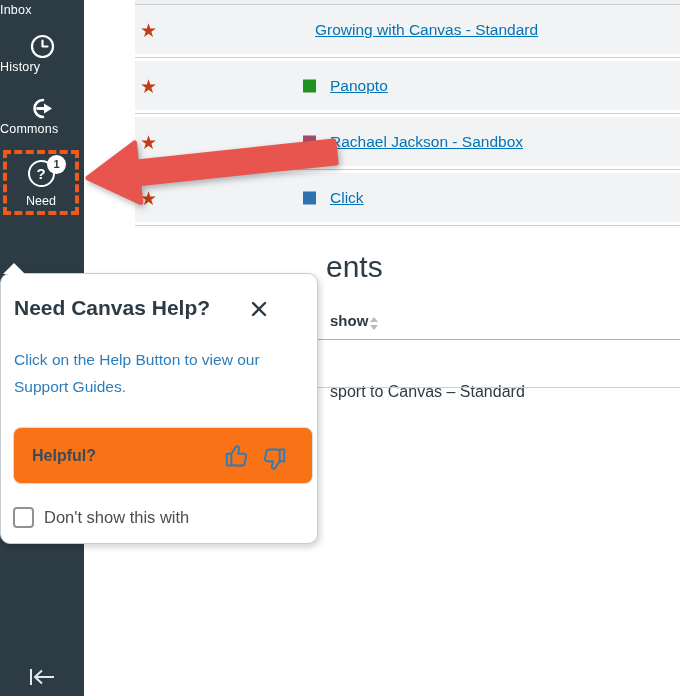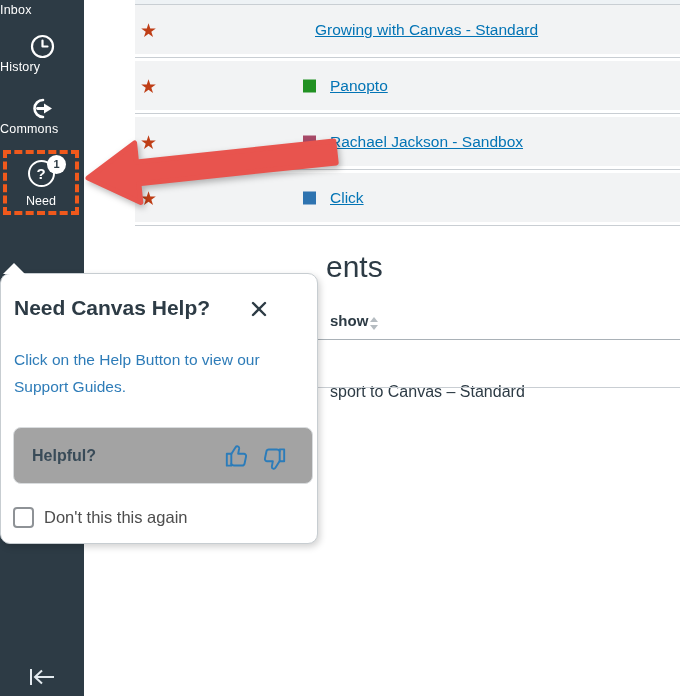--- a/index.html
+++ b/index.html
@@ -71,21 +71,21 @@
   .popup-caret {
     position:absolute; left:2px; top:-11px; width:0; height:0;
     border-left:11px solid transparent; border-right:11px solid transparent;
     border-bottom:11px solid #fff;
   }
   .popup-title { position:absolute; left:13px; top:22px; font-size:21px; font-weight:bold; color:#2D3B45; }
   .popup-close { position:absolute; left:246px; top:24px; width:24px; height:24px; background:none; border:none; cursor:pointer; }
   .popup-body { position:absolute; left:13px; top:72px; width:282px; font-size:15.5px; line-height:27px; color:#2E7CB8; }
   .helpful-box {
     position:absolute; left:12px; top:153px; width:300px; height:57px;
-    background:#a3a3a3; border:1px solid #d9dcde; border-radius:8px;
+    background:#f97316; border:1px solid #d9dcde; border-radius:8px;
   }
   .helpful-label { position:absolute; left:18px; top:50%; transform:translateY(-50%); font-size:16px; font-weight:bold; color:#394B58; }
   .thumb-up-btn { position:absolute; left:210px; top:14px; background:none; border:none; cursor:pointer; }
   .thumb-down-btn { position:absolute; left:246px; top:18px; background:none; border:none; cursor:pointer; }
   .checkbox-row { position:absolute; left:12px; top:233px; display:flex; align-items:center; }
   .checkbox {
     width:21px; height:21px; border:2px solid #8e9296; border-radius:4px; background:#fff; cursor:pointer;
   }
   .checkbox-label { margin-left:10px; font-size:16.5px; color:#4d4d4d; }
 </style>
@@ -203,15 +203,15 @@
         <g transform="rotate(180 12 12)">
           <path d="M2.5 10.5 h4 v10.5 h-4 z"></path>
           <path d="M6.5 19.5 c0.6 0.9 1.4 1.4 2.4 1.4 h7.2 c1.1 0 2 -0.75 2.2 -1.8 l1.3 -6.2 c0.3 -1.3 -0.7 -2.5 -2 -2.5 h-5 l0.9 -4.7 c0.2 -1.9 -2.2 -2.7 -3.2 -1.1 l-3.8 6.1"></path>
         </g>
       </svg>
     </button>
   </div>
 
   <div class="checkbox-row">
     <span class="checkbox"></span>
-    <span class="checkbox-label">Don't this this again</span>
+    <span class="checkbox-label">Don't show this with</span>
   </div>
 </div>
 
 </body></html>

